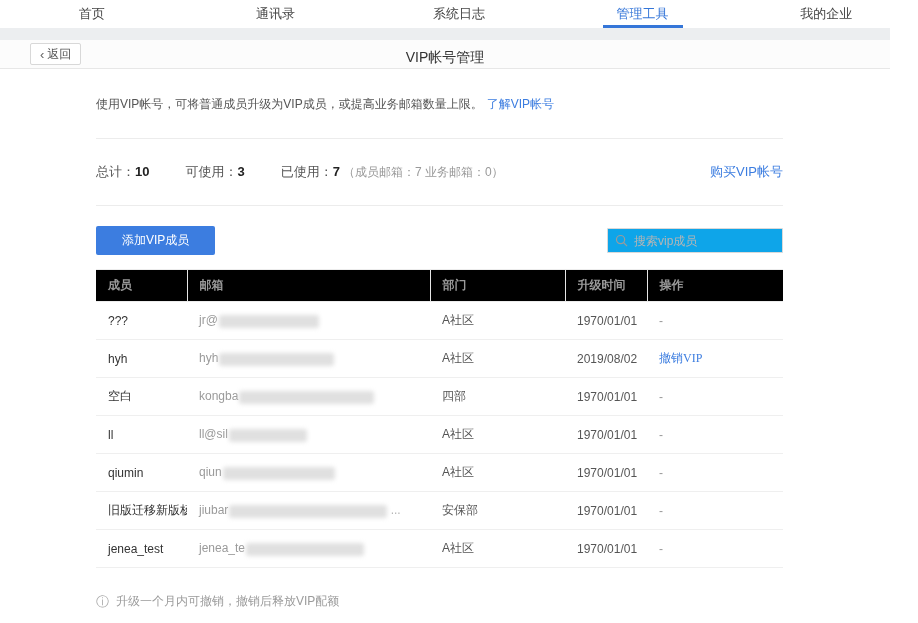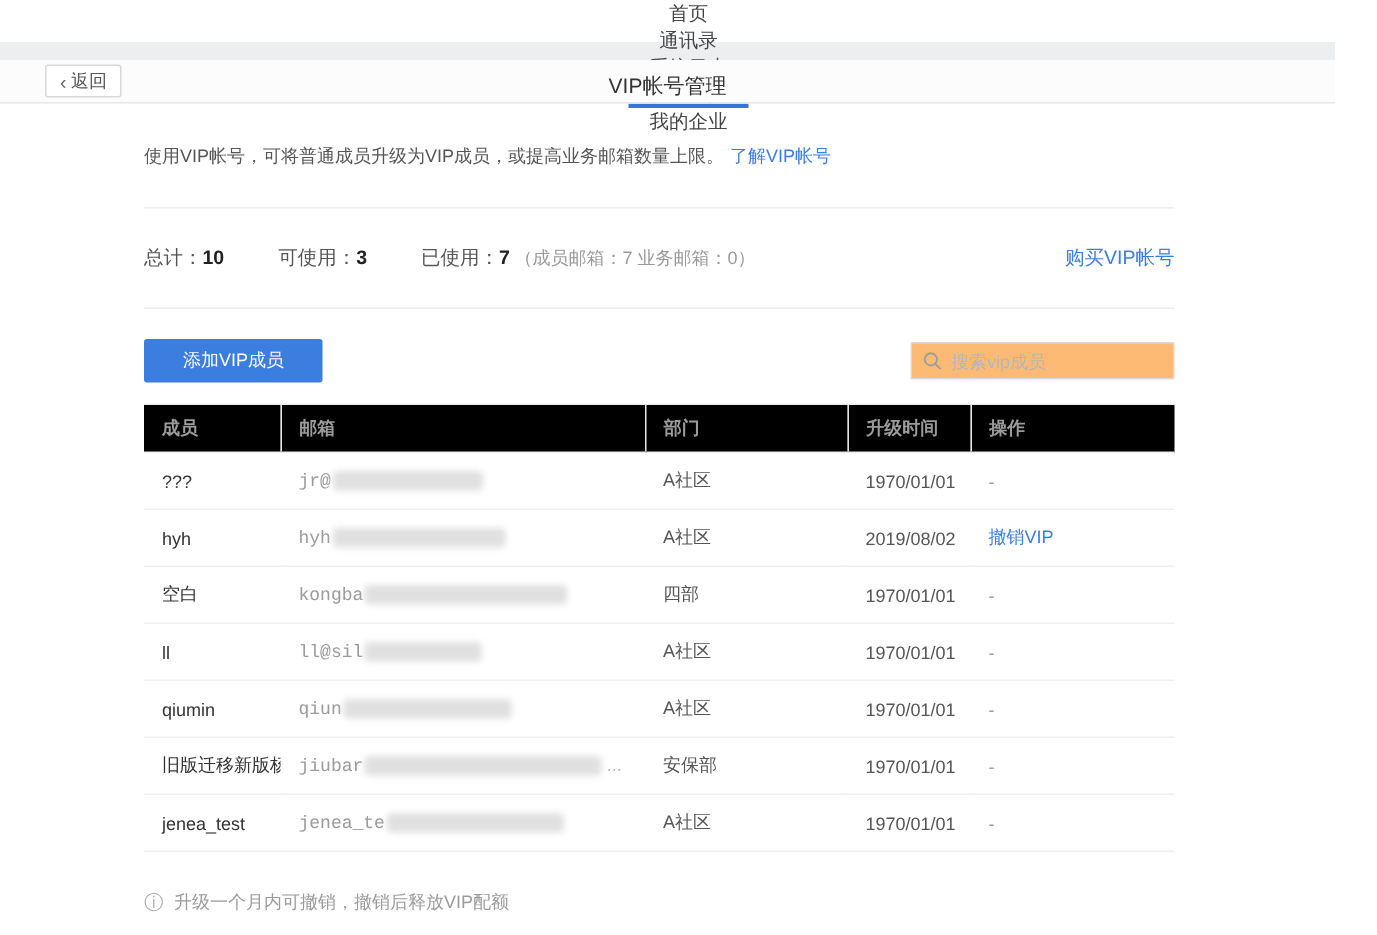--- a/index.html
+++ b/index.html
@@ -1,20 +1,20 @@
 <!DOCTYPE html>
 <html><head>
 <meta charset="utf-8">
 <style>
   * { box-sizing: border-box; margin: 0; padding: 0; }
   html, body { width: 918px; height: 623px; background: #fff; overflow: hidden; }
   body { font-family: "Liberation Sans", "DejaVu Sans", sans-serif; color: #333; }
 
   
-  .nav { display: flex; height: 28px; width: 918px; background: #fff; flex-direction: column; }
+  .nav { display: flex; height: 28px; width: 918px; background: #fff; }
   .nav-item { flex: 1; display: flex; align-items: center; justify-content: center;
     font-size: 13px; color: #454545; cursor: pointer; position: relative; }
   .nav-item.active { color: #3576d8; }
   .nav-item.active::after { content: ""; position: absolute; bottom: 0; left: 50%;
     transform: translateX(-50%); width: 80px; height: 3px; background: #3576d8; }
 
   .strip { width: 890px; height: 12px; background: #eceef0; }
 
   
   .page-header { width: 890px; height: 29px; background: #fcfcfc;
@@ -39,39 +39,39 @@
   .stat { margin-right: 36px; white-space: nowrap; }
   .stat .num { color: #222; font-weight: bold; }
   .stat-detail { font-size: 12px; color: #999; margin-left: 3px; }
   .buy-link { margin-left: auto; margin-right: 0; color: #3c7de0; font-size: 13px;
     text-decoration: none; cursor: pointer; }
 
   .toolbar { display: flex; align-items: center; margin-top: 20px; }
   .btn-primary { background: #3c7de0; color: #fff; border: none; font-size: 12px;
     padding: 6px 26px; border-radius: 2px; cursor: pointer; font-family: inherit; }
   .search-box { margin-left: auto; width: 176px; height: 25px; border: 1px solid #d9d9d9;
-    border-radius: 1px; display: flex; align-items: center; padding: 0 7px; background: #fdba74; }
+    border-radius: 1px; display: flex; align-items: center; padding: 0 7px; background: #0ea5e9; }
   .search-box svg { flex: none; }
   .search-box input { border: none; outline: none; font-size: 12px; width: 100%;
     margin-left: 6px; color: #333; font-family: inherit; background: transparent; }
   .search-box input::placeholder { color: #b5b5b5; }
 
   table { width: 100%; border-collapse: collapse; margin-top: 14px; font-size: 12px; table-layout: fixed; }
   thead th { background: #000000; color: #9b9b9b; font-weight: bold; text-align: left;
     padding: 7px 12px; border-top: 1px solid #ececec; border-bottom: 1px solid #ececec; }
   thead th + th { border-left: 1px solid #e6e6e6; }
   tbody td { padding: 0 12px; height: 38px; border-bottom: 1px solid #efefef;
     color: #555; overflow: hidden; white-space: nowrap; }
   td.member-cell { color: #333; }
-  .email-prefix { color: #9a9a9a; font-family: Liberation Mono, monospace; }
+  .email-prefix { color: #9a9a9a; }
   .email-blur { display: inline-block; height: 13px; background: #e0e0e0;
     filter: blur(2px); border-radius: 3px; vertical-align: middle; margin-left: 1px; }
   .email-suffix { color: #b5b5b5; }
   .action-dash { color: #999; }
-  .action-link { color: #3c7de0; text-decoration: none; cursor: pointer; }
+  .action-link { color: #3c7de0; text-decoration: none; cursor: pointer; font-family: Liberation Serif, serif; }
 
   .footnote { margin-top: 25px; font-size: 12px; color: #9b9b9b;
     display: flex; align-items: center; gap: 7px; }
   .info-icon { color: #aaa; font-size: 13px; line-height: 1; }
 </style>
 </head>
 <body>
 
 <nav class="nav">
   <div class="nav-item">首页</div>

